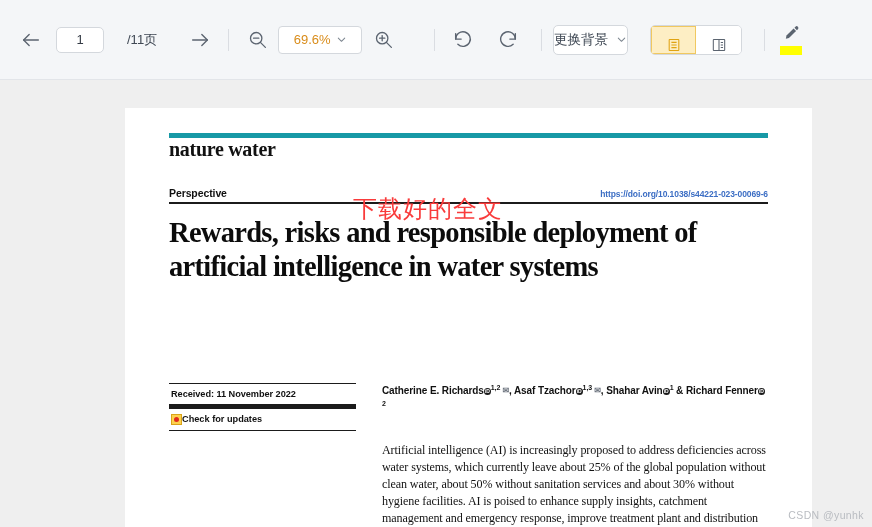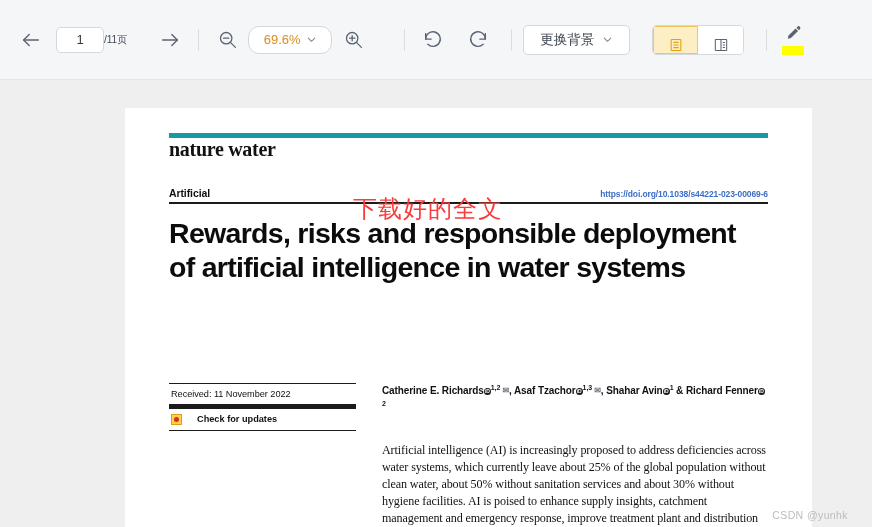--- a/index.html
+++ b/index.html
@@ -39,57 +39,57 @@
     border-radius: 5px;
     background: #ffffff;
     text-align: center;
     font-size: 13px;
     color: #333a44;
     font-family: "Liberation Sans", sans-serif;
     outline: none;
     margin-left: 8px;
   }
   #page-total {
-    font-size: 10px;
+    font-size: 13px;
     color: #3f4854;
-    margin-left: 0;
+    margin-left: 23px;
     white-space: nowrap;
   }
 
   .divider {
     width: 1px; height: 22px;
     background: #dadde2;
     margin: 0 11px;
   }
 
   #zoom-select {
     width: 84px; height: 28px;
     border: 1px solid #d4d8dd;
-    border-radius: 11px;
+    border-radius: 4px;
     background: #ffffff;
     display: flex; align-items: center; justify-content: center;
     gap: 5px;
     cursor: pointer;
     margin: 0 4px;
   }
   #zoom-value {
     font-size: 13px;
     color: #d98c1a;
     font-family: "Liberation Sans", sans-serif;
   }
   .chev { color: #7c858f; }
 
   #bg-select {
     height: 30px;
     border: 1px solid #d4d8dd;
     border-radius: 5px;
     background: #ffffff;
     display: flex; align-items: center;
     gap: 8px;
-    padding: 0 16px;
+    padding: 0 0;
     cursor: pointer;
   }
   #bg-select-label {
     font-size: 13.5px;
     color: #3f4854;
     white-space: nowrap;
   }
 
   #view-toggle {
     display: flex;
@@ -193,54 +193,54 @@
     letter-spacing: -0.1px;
   }
   #doi-rule {
     margin-top: 3px;
     height: 1.5px;
     background: #1b1b1b;
   }
 
   #doc-title {
     margin-top: 12px;
-    font-family: Liberation Sans, sans-serif;
+    font-family: Liberation Serif, serif;
     font-weight: bold;
     font-size: 28.5px;
     line-height: 1.22;
     color: #0c0c0c;
     letter-spacing: -0.7px;
   }
 
   #body-area {
     position: absolute;
     left: 44px; top: 250px;
     right: 44px;
     display: flex;
     gap: 26px;
   }
 
   
   #meta-col { width: 187px; flex: none; }
   .meta-rule { height: 1.4px; background: #1b1b1b; }
   .meta-item {
     font-size: 9.2px;
-    font-weight: normal;
+    font-weight: bold;
     color: #111111;
     padding: 5px 0 5px 2px;
     letter-spacing: -0.05px;
   }
   .meta-item.light {
     font-weight: normal;
     font-family: "Liberation Serif", serif;
     font-size: 9.4px;
     color: #1b1b1b;
   }
   #check-updates {
-    display: flex; align-items: center; gap: 15px;
+    display: flex; align-items: center; gap: 0;
     padding: 5px 0 5px 2px;
   }
   #cfu-icon {
     width: 11px; height: 11px;
     background: #fdd14e;
     border: 1px solid #d9a318;
     display: flex; align-items: center; justify-content: center;
     flex: none;
   }
   #cfu-dot {
@@ -283,21 +283,21 @@
     font-family: "Liberation Serif", serif;
     font-size: 12.1px;
     line-height: 1.40;
     color: #131313;
     letter-spacing: -0.12px;
     text-align: left;
   }
 
   #watermark {
     position: absolute;
-    right: 24px; bottom: 6px;
+    right: 8px; bottom: 6px;
     font-size: 10.5px;
     color: #b9bcc1;
     letter-spacing: 0.4px;
   }
 </style>
 </head>
 <body>
 
 <div id="toolbar">
 
@@ -406,21 +406,21 @@
 <div id="viewer">
   <div id="page">
     <div id="page-inner">
 
       <div class="teal-rule"></div>
       <div id="journal-name">nature water</div>
 
       <div id="annotation">下载好的全文</div>
 
       <div id="section-row">
-        <span id="section-label">Artificial</span>
+        <span id="section-label">Perspective</span>
         <span id="doi-link">https://doi.org/10.1038/s44221-023-00069-6</span>
       </div>
       <div id="doi-rule"></div>
 
       <div id="doc-title">Rewards, risks and responsible deployment of artificial intelligence in water systems</div>
 
       <div id="body-area">
 
         <div id="meta-col">
           <div class="meta-rule"></div>

